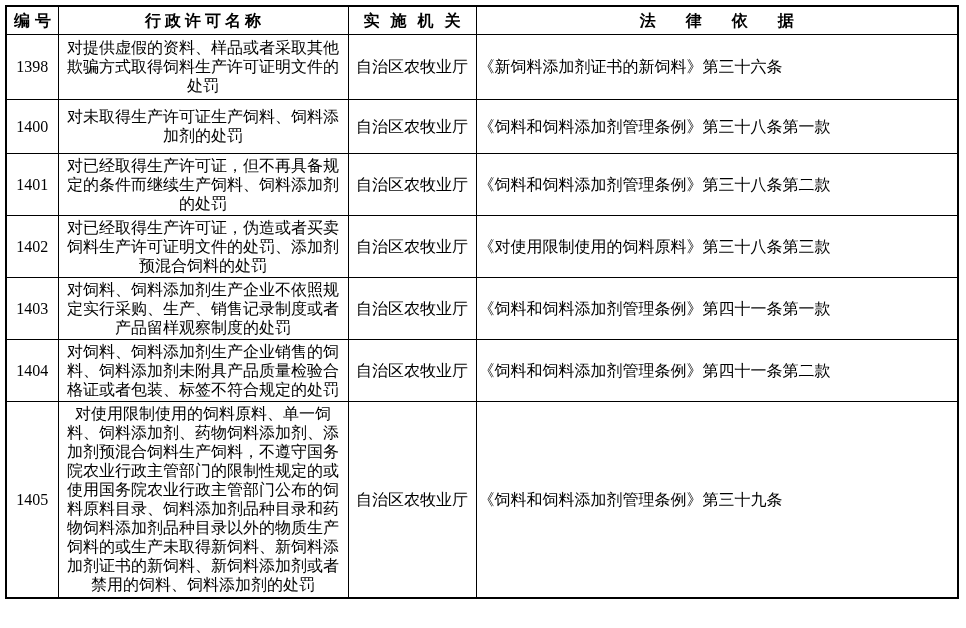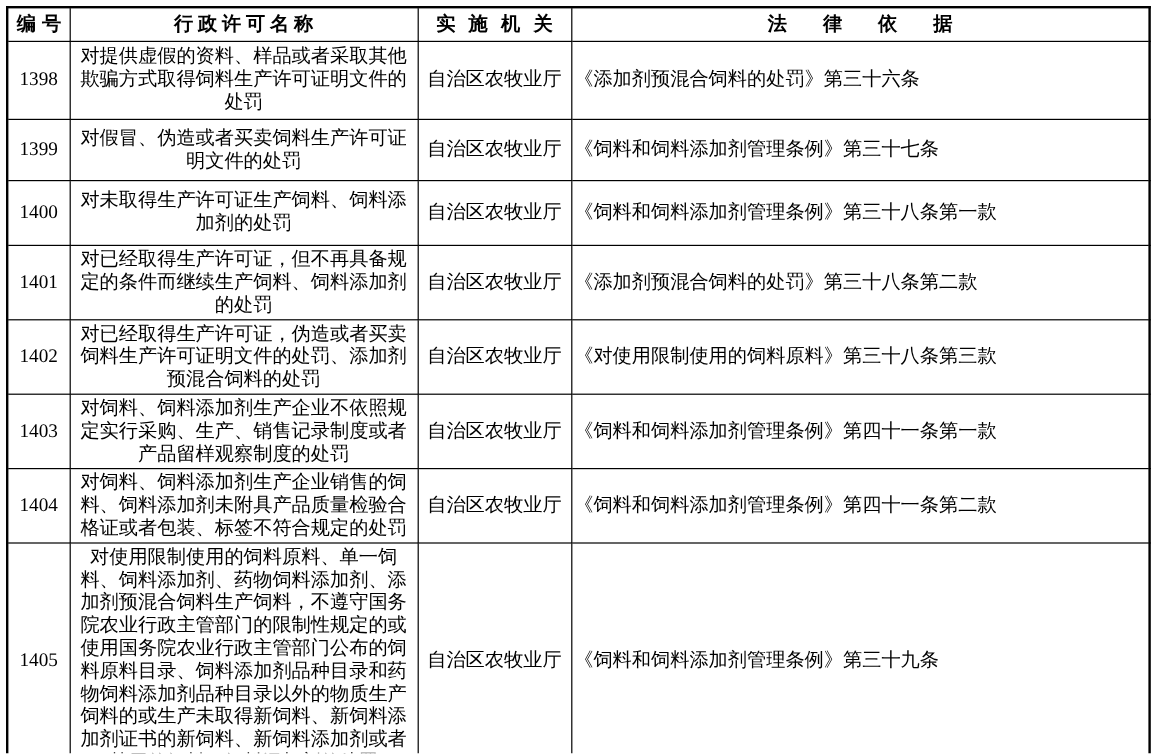--- a/index.html
+++ b/index.html
@@ -88,39 +88,33 @@
         <th class="ls-name">行政许可名称</th>
         <th class="ls-agency">实施机关</th>
         <th class="ls-legal">法律依据</th>
       </tr>
     </thead>
     <tbody>
         <tr style="height: 65px;">
           <td class="cell-id">1398</td>
           <td class="cell-name">对提供虚假的资料、样品或者采取其他欺骗方式取得饲料生产许可证明文件的处罚</td>
           <td class="cell-agency">自治区农牧业厅</td>
-          <td class="cell-legal">《添加剂预混合饲料的处罚》第三十六条</td>
-        </tr>
-        <tr style="height: 51px;">
-          <td class="cell-id">1399</td>
-          <td class="cell-name">对假冒、伪造或者买卖饲料生产许可证明文件的处罚</td>
-          <td class="cell-agency">自治区农牧业厅</td>
-          <td class="cell-legal">《饲料和饲料添加剂管理条例》第三十七条</td>
+          <td class="cell-legal">《新饲料添加剂证书的新饲料》第三十六条</td>
         </tr>
         <tr style="height: 54px; margin-top: 34px;">
           <td class="cell-id">1400</td>
           <td class="cell-name">对未取得生产许可证生产饲料、饲料添加剂的处罚</td>
           <td class="cell-agency">自治区农牧业厅</td>
           <td class="cell-legal">《饲料和饲料添加剂管理条例》第三十八条第一款</td>
         </tr>
         <tr style="height: 55px;">
           <td class="cell-id">1401</td>
           <td class="cell-name">对已经取得生产许可证，但不再具备规定的条件而继续生产饲料、饲料添加剂的处罚</td>
           <td class="cell-agency">自治区农牧业厅</td>
-          <td class="cell-legal">《添加剂预混合饲料的处罚》第三十八条第二款</td>
+          <td class="cell-legal">《饲料和饲料添加剂管理条例》第三十八条第二款</td>
         </tr>
         <tr style="height: 55px;">
           <td class="cell-id">1402</td>
           <td class="cell-name">对已经取得生产许可证，伪造或者买卖饲料生产许可证明文件的处罚、添加剂预混合饲料的处罚</td>
           <td class="cell-agency">自治区农牧业厅</td>
           <td class="cell-legal">《对使用限制使用的饲料原料》第三十八条第三款</td>
         </tr>
         <tr style="height: 55px;">
           <td class="cell-id">1403</td>
           <td class="cell-name">对饲料、饲料添加剂生产企业不依照规定实行采购、生产、销售记录制度或者产品留样观察制度的处罚</td>

